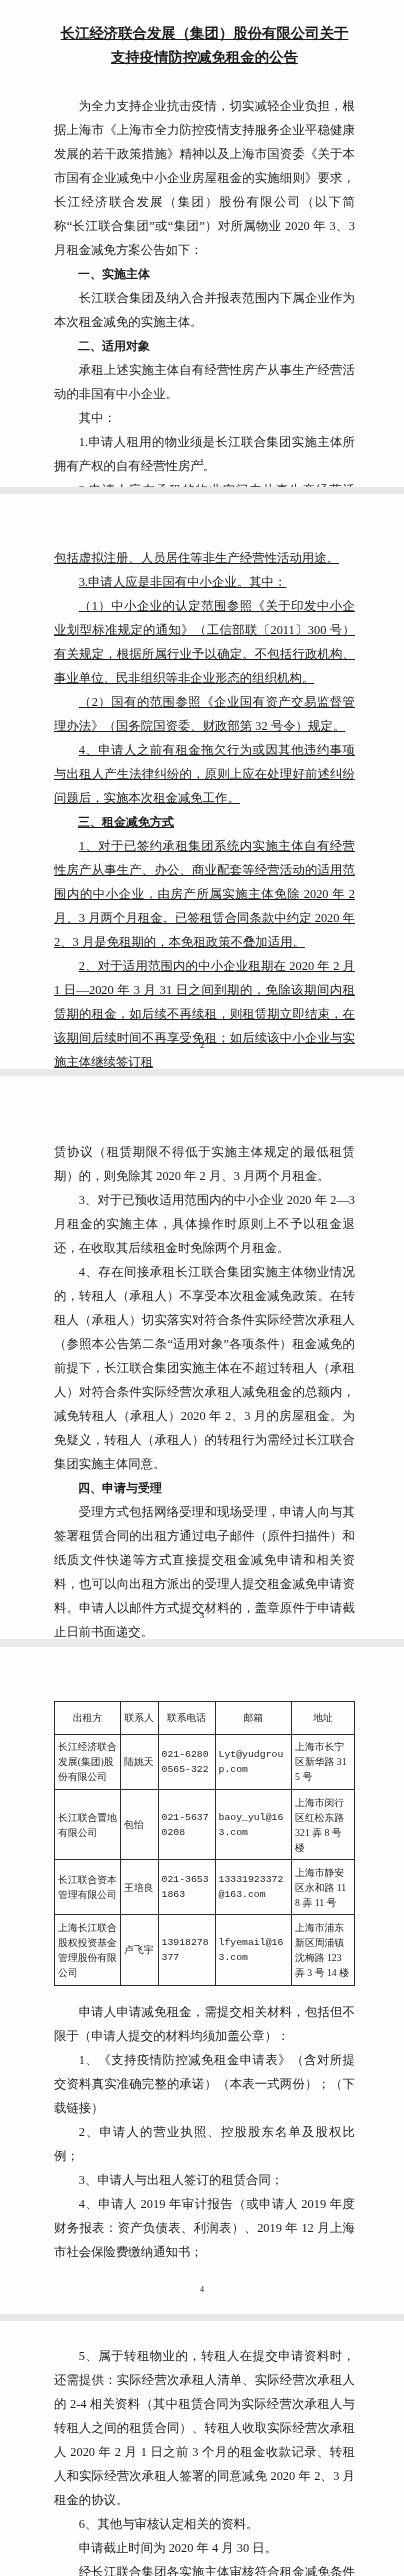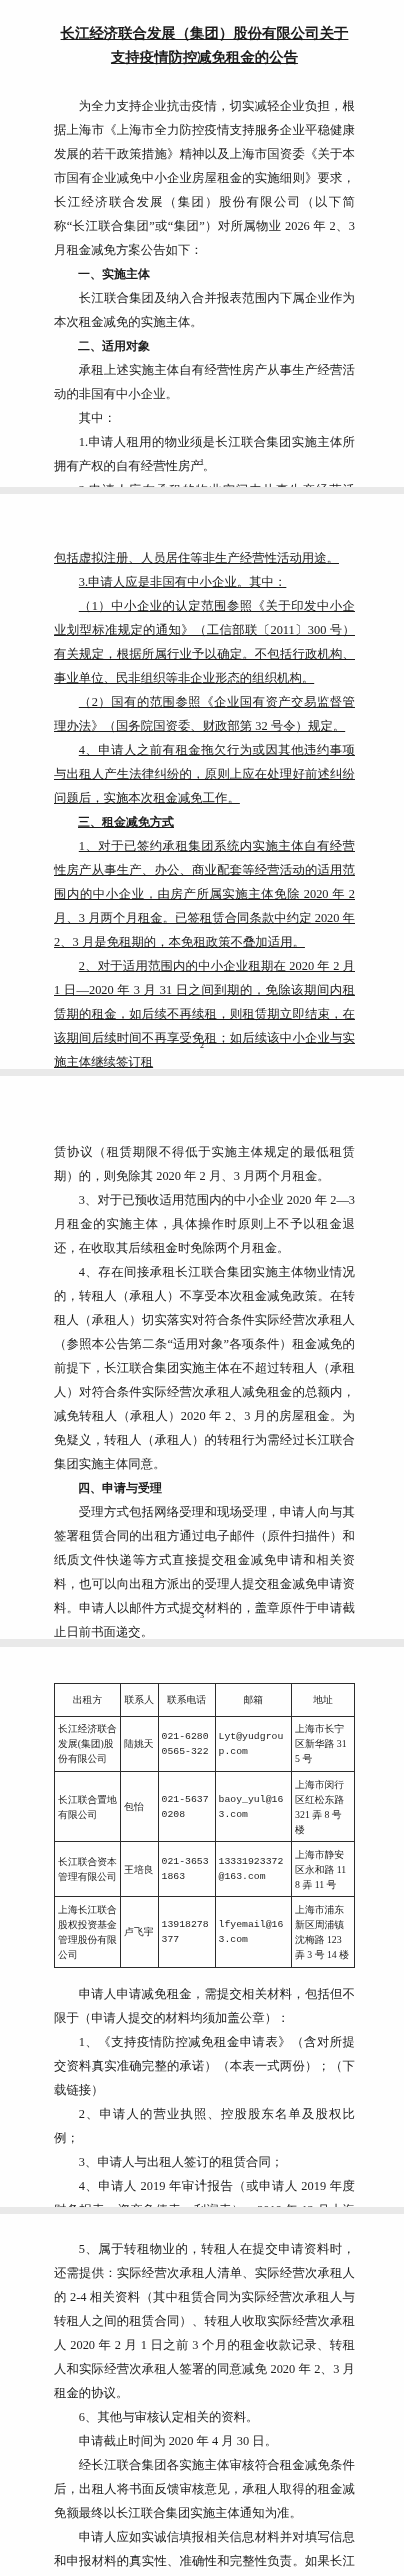--- a/index.html
+++ b/index.html
@@ -19,21 +19,21 @@
     padding-left: 54px;
     padding-right: 49px;
   }
   .page-gap {
     height: 7.2px;
     background: #e9e9e9;
   }
   #page-1 { height: 487px;  padding-top: 13.4px; }
   #page-2 { height: 575px; padding-top: 52px; text-decoration: underline; }
   #page-3 { height: 563px; padding-top: 64px; }
-  #page-4 { height: 560px; padding-top: 36px; }
+  #page-4 { height: 667px; padding-top: 54px; }
   #page-5 { height: 563px; padding-top: 23px; }
 
   .doc-title {
     text-align: center;
     font-family: "Liberation Serif", "DejaVu Serif", serif;
     font-weight: 700;
     font-size: 14.4px;
     line-height: 24px;
     margin: 7.2px 0 0 0;
     text-decoration: underline;
@@ -105,21 +105,21 @@
 <body>
 
 <div class="doc">
 
   <section class="page" id="page-1">
     <h1 class="doc-title">
       <span class="t-line">长江经济联合发展（集团）股份有限公司关于</span>
       <span class="t-line">支持疫情防控减免租金的公告</span>
     </h1>
     <div class="body-text">
-      <p class="para">为全力支持企业抗击疫情，切实减轻企业负担，根据上海市《上海市全力防控疫情支持服务企业平稳健康发展的若干政策措施》精神以及上海市国资委《关于本市国有企业减免中小企业房屋租金的实施细则》要求，长江经济联合发展（集团）股份有限公司（以下简称“长江联合集团”或“集团”）对所属物业 2026 年 2、3 月租金减免方案公告如下：</p>
+      <p class="para">为全力支持企业抗击疫情，切实减轻企业负担，根据上海市《上海市全力防控疫情支持服务企业平稳健康发展的若干政策措施》精神以及上海市国资委《关于本市国有企业减免中小企业房屋租金的实施细则》要求，长江经济联合发展（集团）股份有限公司（以下简称“长江联合集团”或“集团”）对所属物业 2020 年 3、3 月租金减免方案公告如下：</p>
       <p class="heading">一、实施主体</p>
       <p class="para">长江联合集团及纳入合并报表范围内下属企业作为本次租金减免的实施主体。</p>
       <p class="heading">二、适用对象</p>
       <p class="para">承租上述实施主体自有经营性房产从事生产经营活动的非国有中小企业。</p>
       <p class="para">其中：</p>
       <p class="para">1.申请人租用的物业须是长江联合集团实施主体所拥有产权的自有经营性房产。</p>
       <p class="para">2.申请人应在承租的物业空间内从事生产经营活动，不</p>
     </div>
     <div class="page-number">1</div>
   </section>

